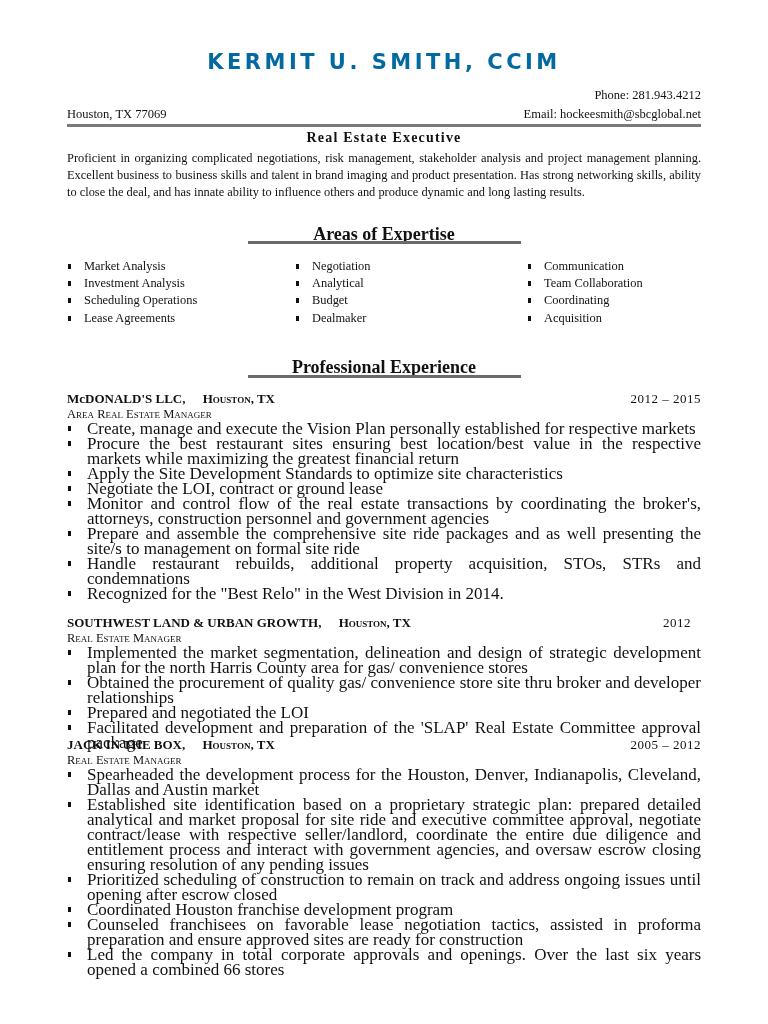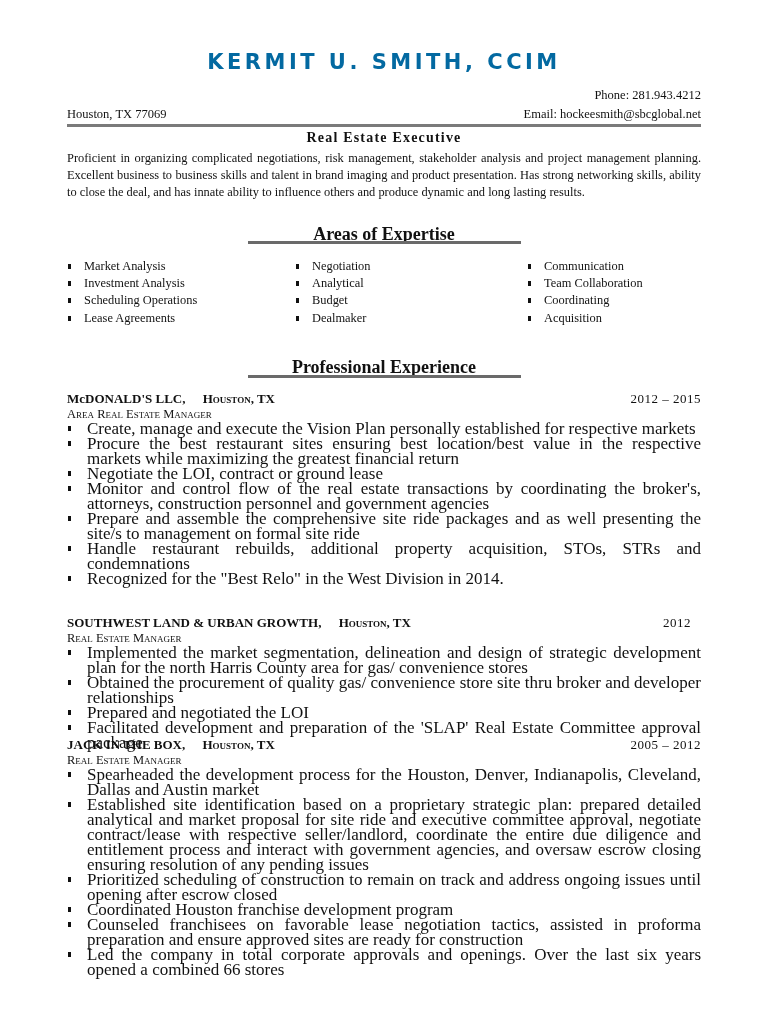--- a/index.html
+++ b/index.html
@@ -94,20 +94,21 @@
 
   <div class="job" style="top:391px;">
     <div class="job-head">
       <span class="company"><span>McDONALD'S LLC, </span><span class="loc">Houston, TX</span></span>
       <span class="dates">2012 – 2015</span>
     </div>
     <div class="role">Area Real Estate Manager</div>
     <ul class="duties">
       <li class="duty"><span class="bullet"></span><span>Create, manage and execute the Vision Plan personally established for respective markets</span></li>
       <li class="duty"><span class="bullet"></span><span>Procure the best restaurant sites ensuring best location/best value in the respective markets while maximizing the greatest financial return</span></li>
+      <li class="duty"><span class="bullet"></span><span>Apply the Site Development Standards to optimize site characteristics</span></li>
       <li class="duty"><span class="bullet"></span><span>Negotiate the LOI, contract or ground lease</span></li>
       <li class="duty"><span class="bullet"></span><span>Monitor and control flow of the real estate transactions by coordinating the broker's, attorneys, construction personnel and government agencies</span></li>
       <li class="duty"><span class="bullet"></span><span>Prepare and assemble the comprehensive site ride packages and as well presenting the site/s to management on formal site ride</span></li>
       <li class="duty"><span class="bullet"></span><span>Handle restaurant rebuilds, additional property acquisition, STOs, STRs and condemnations</span></li>
       <li class="duty"><span class="bullet"></span><span>Recognized for the "Best Relo" in the West Division in 2014.</span></li>
     </ul>
   </div>
 
   <div class="job" style="top:615px;">
     <div class="job-head">

